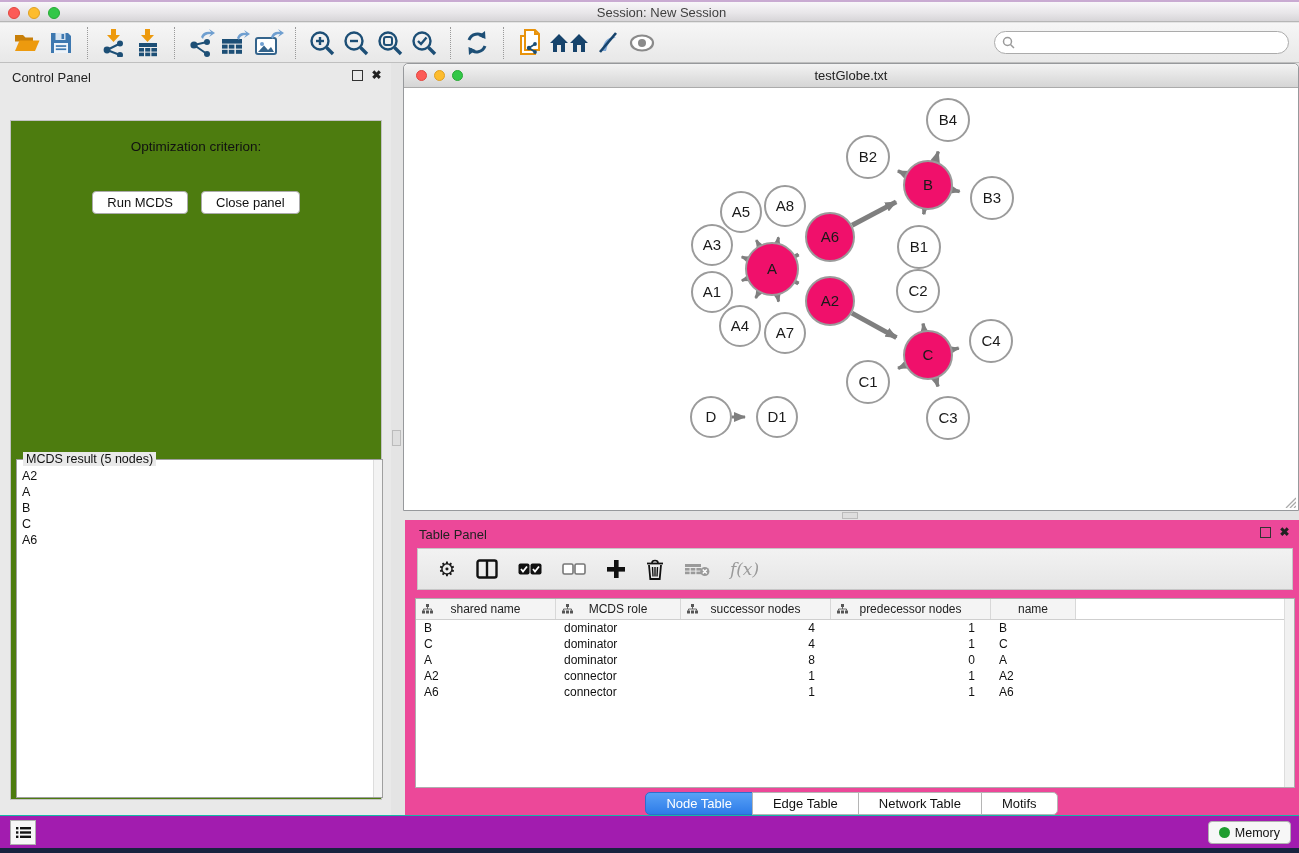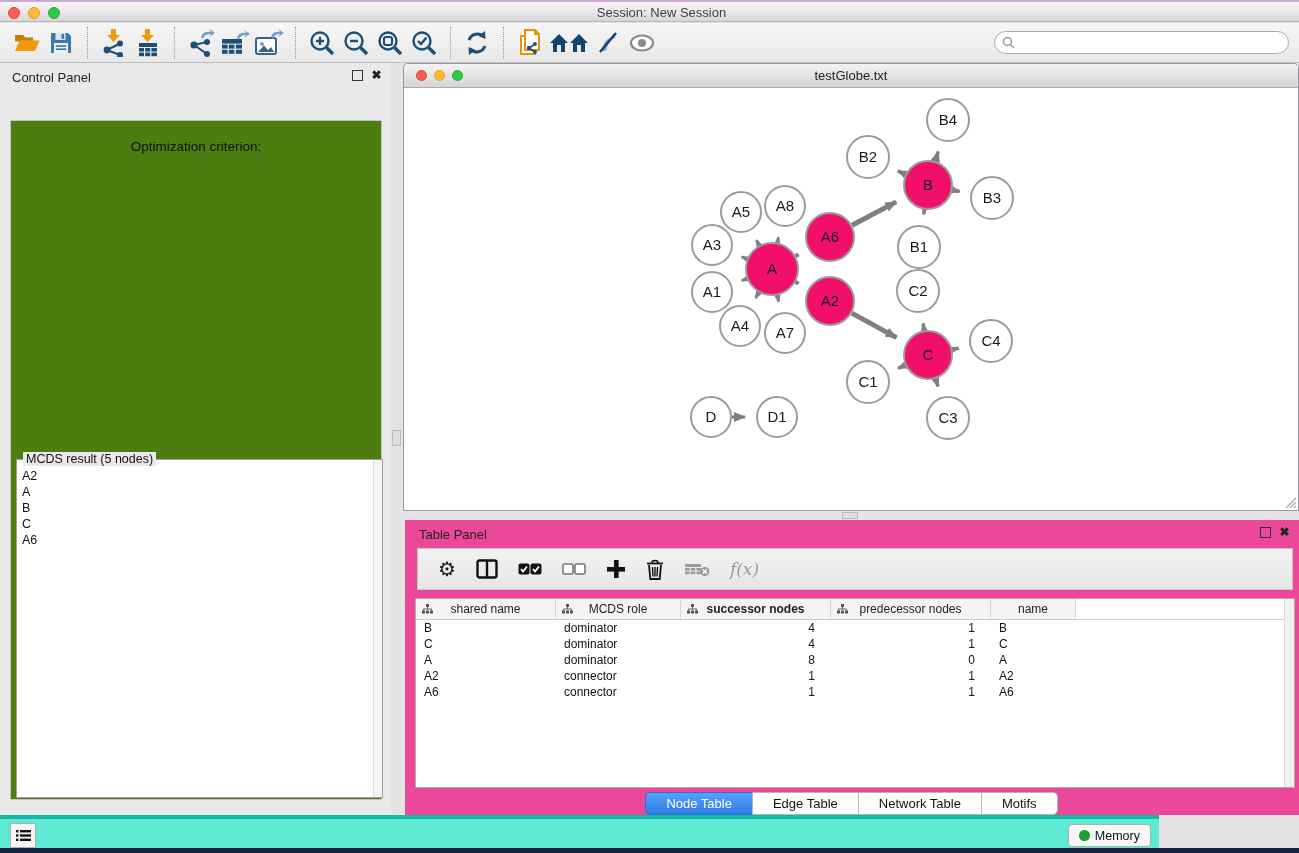--- a/index.html
+++ b/index.html
@@ -89,21 +89,21 @@
   .td-left { padding-left:8px; text-align:left; }
   .td-right { padding-right:16px; text-align:right; }
   .tbl-scroll { position:absolute; right:0; top:0; bottom:0; width:10px; background:#f1f1f1; border-left:1px solid #ddd; }
   .tp-tabs { position:absolute; left:0; right:0; top:272px; display:flex; justify-content:center; }
   .tp-tab { font-size:13px; padding:3px 20px; background:#fff; border:1px solid #b5b5b5; margin-left:-1px; color:#111; }
   .tp-tab:first-child { border-radius:5px 0 0 5px; }
   .tp-tab:last-child { border-radius:0 5px 5px 0; }
   .tp-tab.active { background:linear-gradient(#58a1f6,#2e7ce8); border-color:#2f6ecc; color:#fff; }
 
   
-  .statusbar { position:absolute; left:0; top:815px; width:1159px; height:33px; background:#5eead4; border-top:4px solid #14b8a6; }
+  .statusbar { position:absolute; left:0; top:815px; width:1299px; height:33px; background:#a21caf; border-top:1px solid #14b8a6; }
   .list-btn { position:absolute; left:10px; top:4px; width:26px; height:25px; background:#f7f7f7; border:1px solid #b0b0b0;
     display:flex; align-items:center; justify-content:center; }
   .memory-btn { position:absolute; right:8px; top:5px; height:23px; background:#f7f7f7; border:1px solid #b0b0b0; border-radius:4px;
     display:flex; align-items:center; gap:5px; padding:0 10px; font-size:12.5px; color:#111; }
   .mem-dot { width:11px; height:11px; border-radius:50%; background:#1f9d2f; }
   .bottom-strip { position:absolute; left:0; top:848px; width:1299px; height:5px; background:#17233f; }
 </style>
 </head>
 <body>
 
@@ -272,20 +272,24 @@
 <div class="control-panel">
   <div class="panel-head">
     <div class="panel-title">Control Panel</div>
     <div class="win-icons">
       <div class="wi float"></div>
       <div class="wi">✖</div>
     </div>
   </div>
   <div class="cp-content">
     <div class="opt-label">Optimization criterion:</div>
+    <div class="cp-buttons">
+      <button class="push-btn">Run MCDS</button>
+      <button class="push-btn">Close panel</button>
+    </div>
     <div class="mcds-fieldset">
       <div class="mcds-legend">MCDS result (5 nodes)</div>
       <div class="mcds-list" id="mcds-list">
           <div class="mcds-item">A2</div>
           <div class="mcds-item">A</div>
           <div class="mcds-item">B</div>
           <div class="mcds-item">C</div>
           <div class="mcds-item">A6</div>
         </div>
       <div class="scroll-track"></div>
@@ -504,21 +508,21 @@
         <div class="th-cell" style="width: 125px;">
           <svg width="11" height="11" viewBox="0 0 11 11" class="th-icon">
             <rect x="4" y="0" width="3" height="3" fill="#555"></rect>
             <rect x="0" y="6.5" width="3" height="3" fill="#555"></rect>
             <rect x="4" y="6.5" width="3" height="3" fill="#555"></rect>
             <rect x="8" y="6.5" width="3" height="3" fill="#555"></rect>
             <path d="M5.5 3 V5 M1.5 6.5 V5 H9.5 V6.5" stroke="#555" stroke-width="0.9" fill="none"></path>
           </svg>
           <span>MCDS role</span>
         </div>
-        <div class="th-cell" style="width: 150px; font-weight: bold;">
+        <div class="th-cell" style="width: 150px;">
           <svg width="11" height="11" viewBox="0 0 11 11" class="th-icon">
             <rect x="4" y="0" width="3" height="3" fill="#555"></rect>
             <rect x="0" y="6.5" width="3" height="3" fill="#555"></rect>
             <rect x="4" y="6.5" width="3" height="3" fill="#555"></rect>
             <rect x="8" y="6.5" width="3" height="3" fill="#555"></rect>
             <path d="M5.5 3 V5 M1.5 6.5 V5 H9.5 V6.5" stroke="#555" stroke-width="0.9" fill="none"></path>
           </svg>
           <span>successor nodes</span>
         </div>
         <div class="th-cell" style="width: 160px;">

